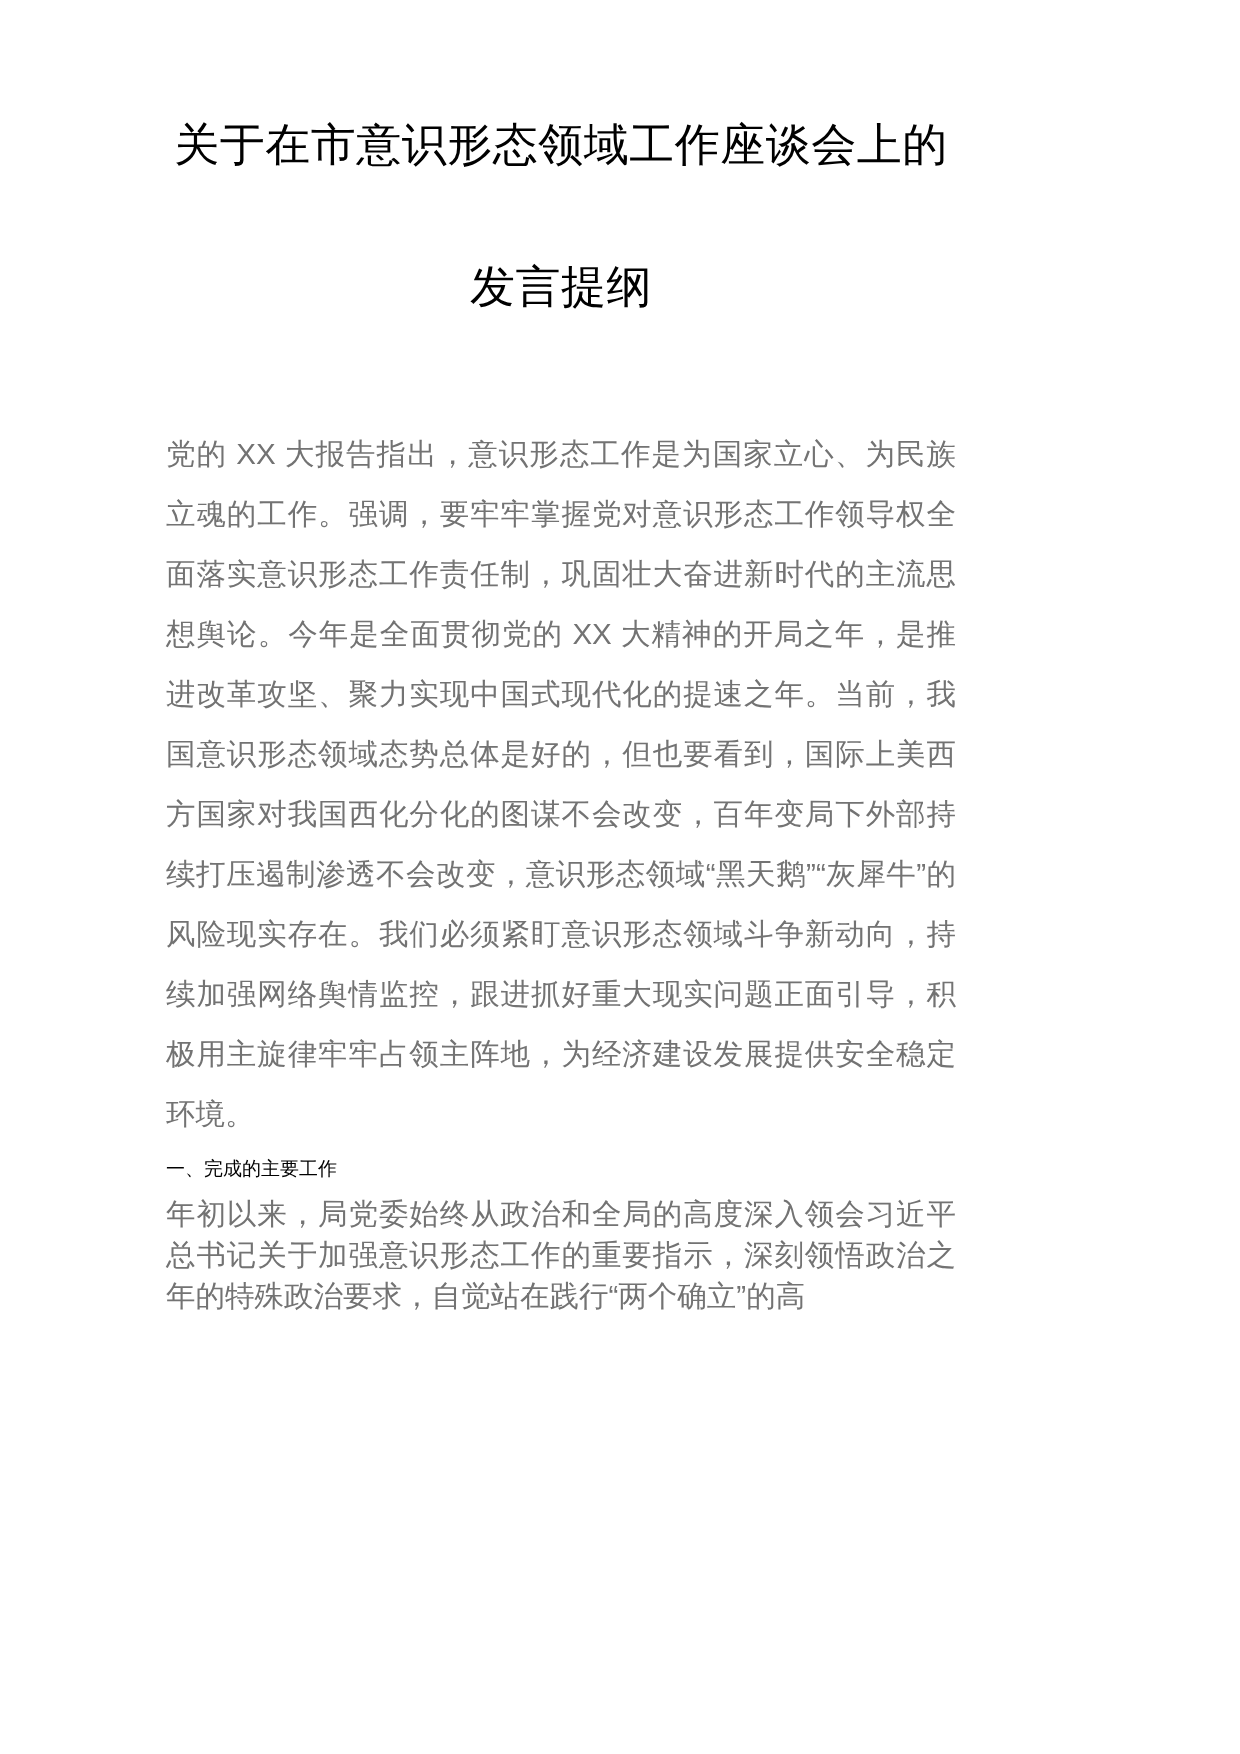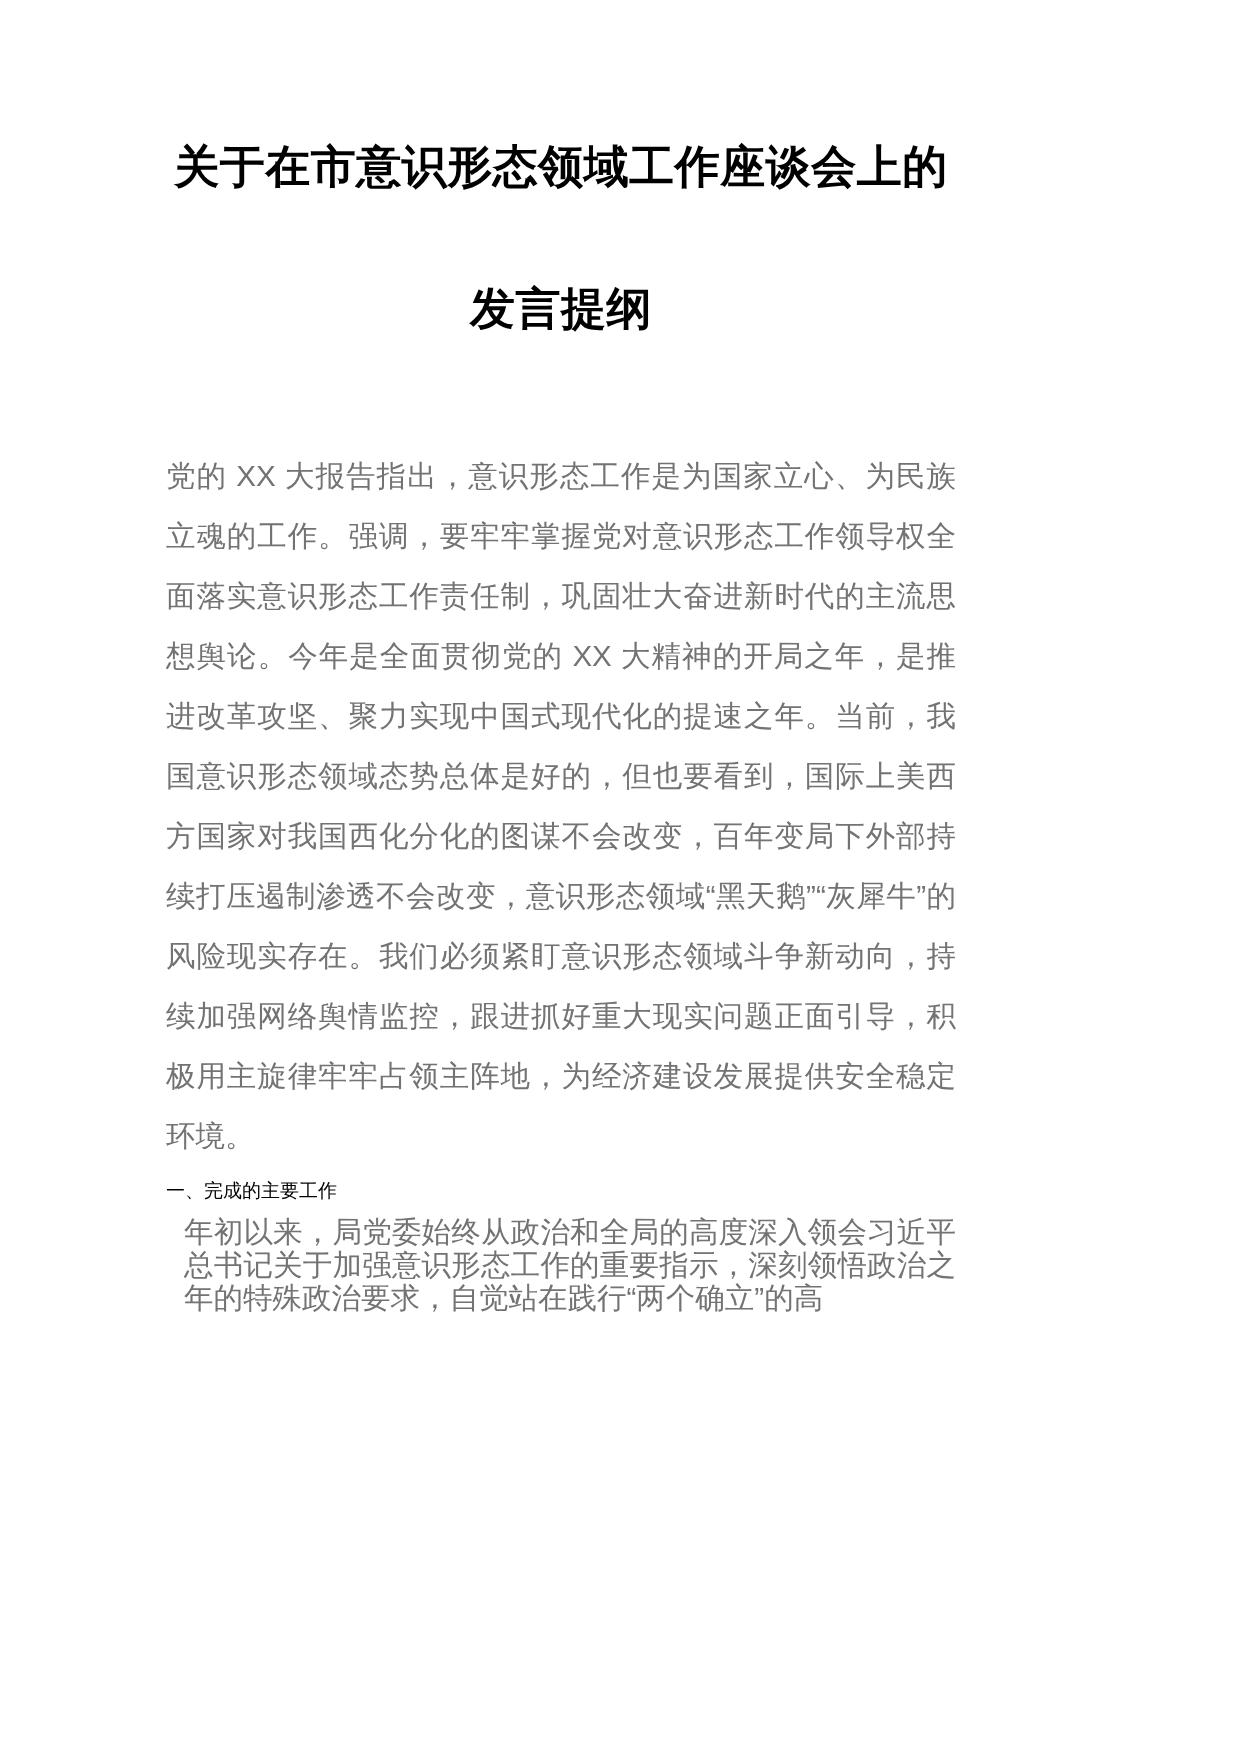--- a/index.html
+++ b/index.html
@@ -23,28 +23,28 @@
 
   .page-inner {
     position: absolute;
     left: 166px;
     top: 0;
     width: 790px;
   }
 
   .doc-title {
     font-family: "Liberation Sans", "DejaVu Sans", sans-serif;
-    font-weight: bold;
+    font-weight: normal;
     font-size: 45px;
     line-height: 142px;
     letter-spacing: 0.5px;
     text-align: center;
     color: #000000;
     margin: 0;
-    padding-top: 96px;
+    padding-top: 74px;
     white-space: normal;
     word-break: break-all;
   }
 
   .body-block {
     margin-top: 66px;
   }
 
   p.para {
     margin: 0;
@@ -52,22 +52,21 @@
     line-height: 60px;
     letter-spacing: 0px;
     text-align: justify;
     text-justify: inter-ideograph;
     color: #737373;
     word-break: break-all;
     text-align-last: left;
   }
 
   p.para.tight {
-    line-height: 33px;
-    margin-left: 18px;
+    line-height: 41px;
   }
 
   p.section-heading {
     margin: 0;
     font-size: 19px;
     line-height: 49px;
     color: #000000;
     word-break: break-all;
   }
 </style>

